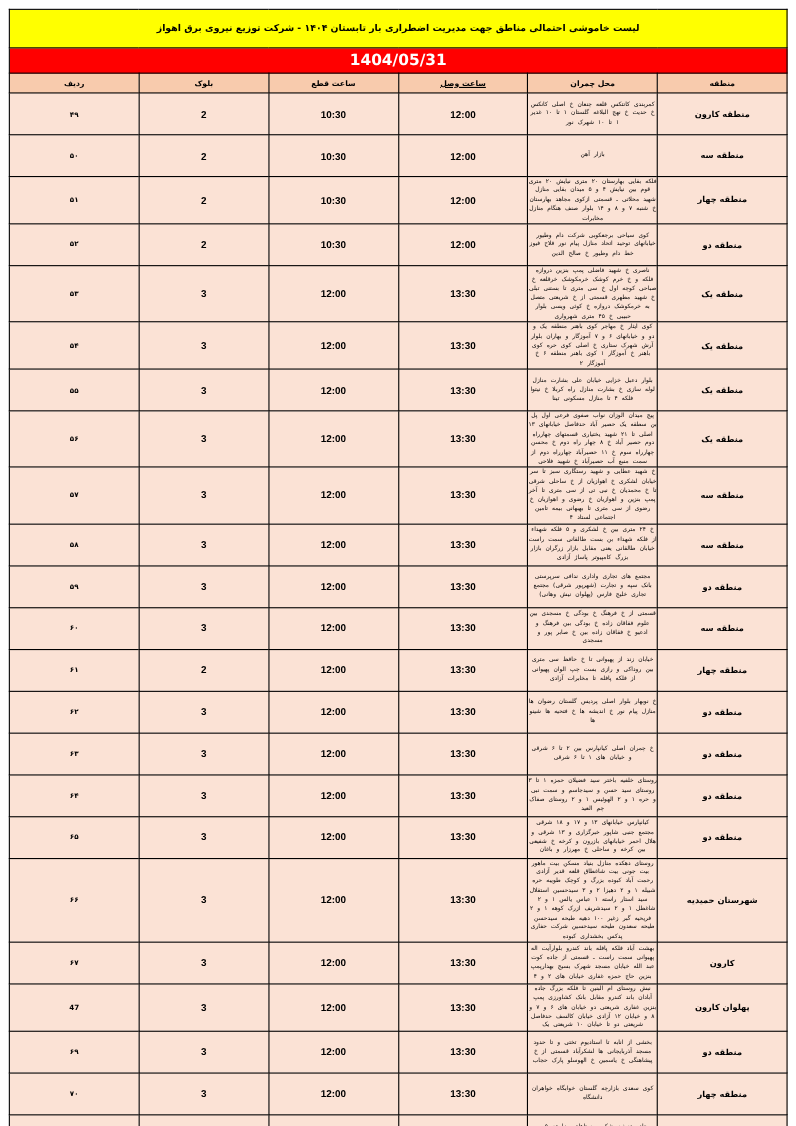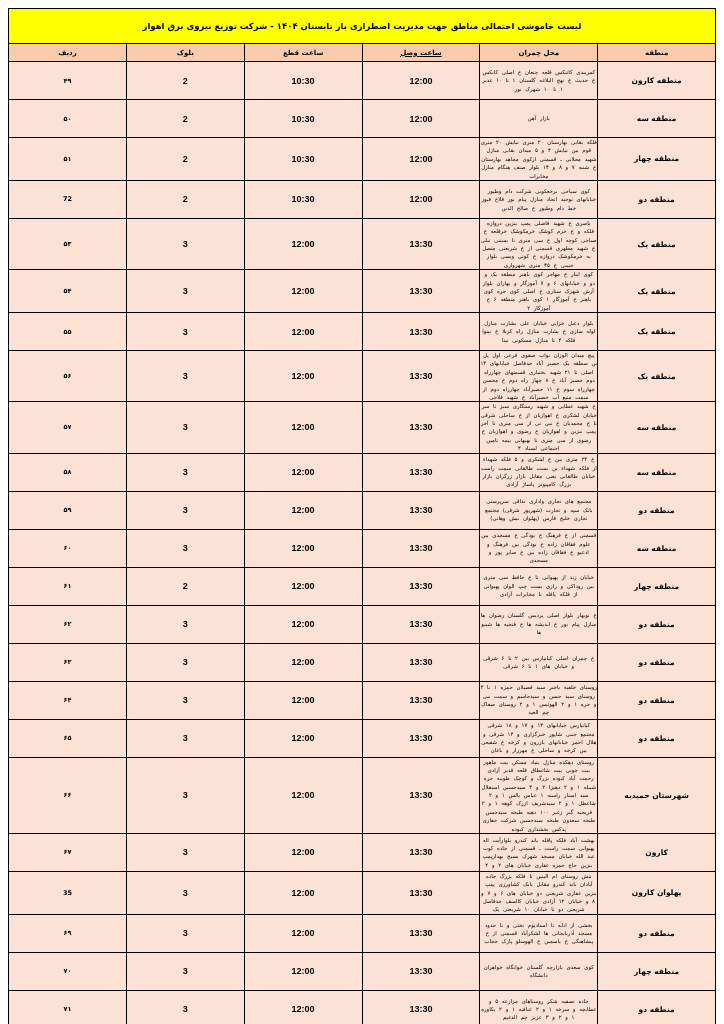--- a/index.html
+++ b/index.html
@@ -110,20 +110,23 @@
 </style>
 </head>
 <body>
 
 <div class="page">
   <table class="sched">
     <thead>
       <tr>
         <th class="title-bar" colspan="6">لیست خاموشی احتمالی مناطق جهت مدیریت اضطراری بار تابستان ۱۴۰۴ - شرکت توزیع نیروی برق اهواز</th>
       </tr>
+      <tr>
+        <th class="date-bar" colspan="6">1404/05/31</th>
+      </tr>
     </thead>
     <thead class="colheads">
       <tr>
         <th class="hdr-mantagheh">منطقه</th>
         <th>محل چمران</th>
         <th class="hdr-vasl">ساعت وصل</th>
         <th class="hdr-ghat">ساعت قطع</th>
         <th class="hdr-blok">بلوک</th>
         <th class="hdr-radif">ردیف</th>
       </tr>
@@ -152,21 +155,21 @@
           <td class="c-ghat">10:30</td>
           <td class="c-blok">2</td>
           <td class="c-radif">۵۱</td>
         </tr>
         <tr>
           <td class="c-mantagheh">منطقه دو</td>
           <td class="c-mahal">کوی سیاحی برجعکوبی    شرکت دام وطیور    خیابانهای توحید    اتحاد    منازل پیام نور    فلاح    فیوز خط دام وطیور    خ صالح الدین</td>
           <td class="c-vasl">12:00</td>
           <td class="c-ghat">10:30</td>
           <td class="c-blok">2</td>
-          <td class="c-radif">72</td>
+          <td class="c-radif">۵۲</td>
         </tr>
         <tr>
           <td class="c-mantagheh">منطقه یک</td>
           <td class="c-mahal">ناصری    خ شهید فاضلی پمپ بنزین دروازه فلکه و خ خرم کوشک    خرمکوشک    خرقلعه خ صباحی کوچه اول    خ سی متری تا بستنی تبلی خ شهید مطهری قسمتی از خ شریعتی متصل به خرمکوشک دروازه    خ کوثی ویسی بلوار حبیبی    خ ۴۵ متری شهرواری</td>
           <td class="c-vasl">13:30</td>
           <td class="c-ghat">12:00</td>
           <td class="c-blok">3</td>
           <td class="c-radif">۵۳</td>
         </tr>
         <tr>
@@ -280,21 +283,21 @@
           <td class="c-ghat">12:00</td>
           <td class="c-blok">3</td>
           <td class="c-radif">۶۷</td>
         </tr>
         <tr>
           <td class="c-mantagheh">پهلوان کارون</td>
           <td class="c-mahal">نبش روستای ام البنین تا فلکه بزرگ جاده آبادان    باند کندرو مقابل بانک کشاورزی    پمپ بنزین غفاری    شریعتی دو خیابان های ۶ و ۷ و ۸ و خیابان ۱۲ آزادی    خیابان کالسف    حدفاصل شریعتی دو تا خیابان ۱۰    شریعتی یک</td>
           <td class="c-vasl">13:30</td>
           <td class="c-ghat">12:00</td>
           <td class="c-blok">3</td>
-          <td class="c-radif">35</td>
+          <td class="c-radif">47</td>
         </tr>
         <tr>
           <td class="c-mantagheh">منطقه دو</td>
           <td class="c-mahal">بخشی از انابه تا استادیوم تختی و تا حدود مسجد آذربایجانی ها    لشکرآباد قسمتی از خ پیشاهنگی    خ یاسمین    خ الهوسلو    پارک حجاب</td>
           <td class="c-vasl">13:30</td>
           <td class="c-ghat">12:00</td>
           <td class="c-blok">3</td>
           <td class="c-radif">۶۹</td>
         </tr>
         <tr>

